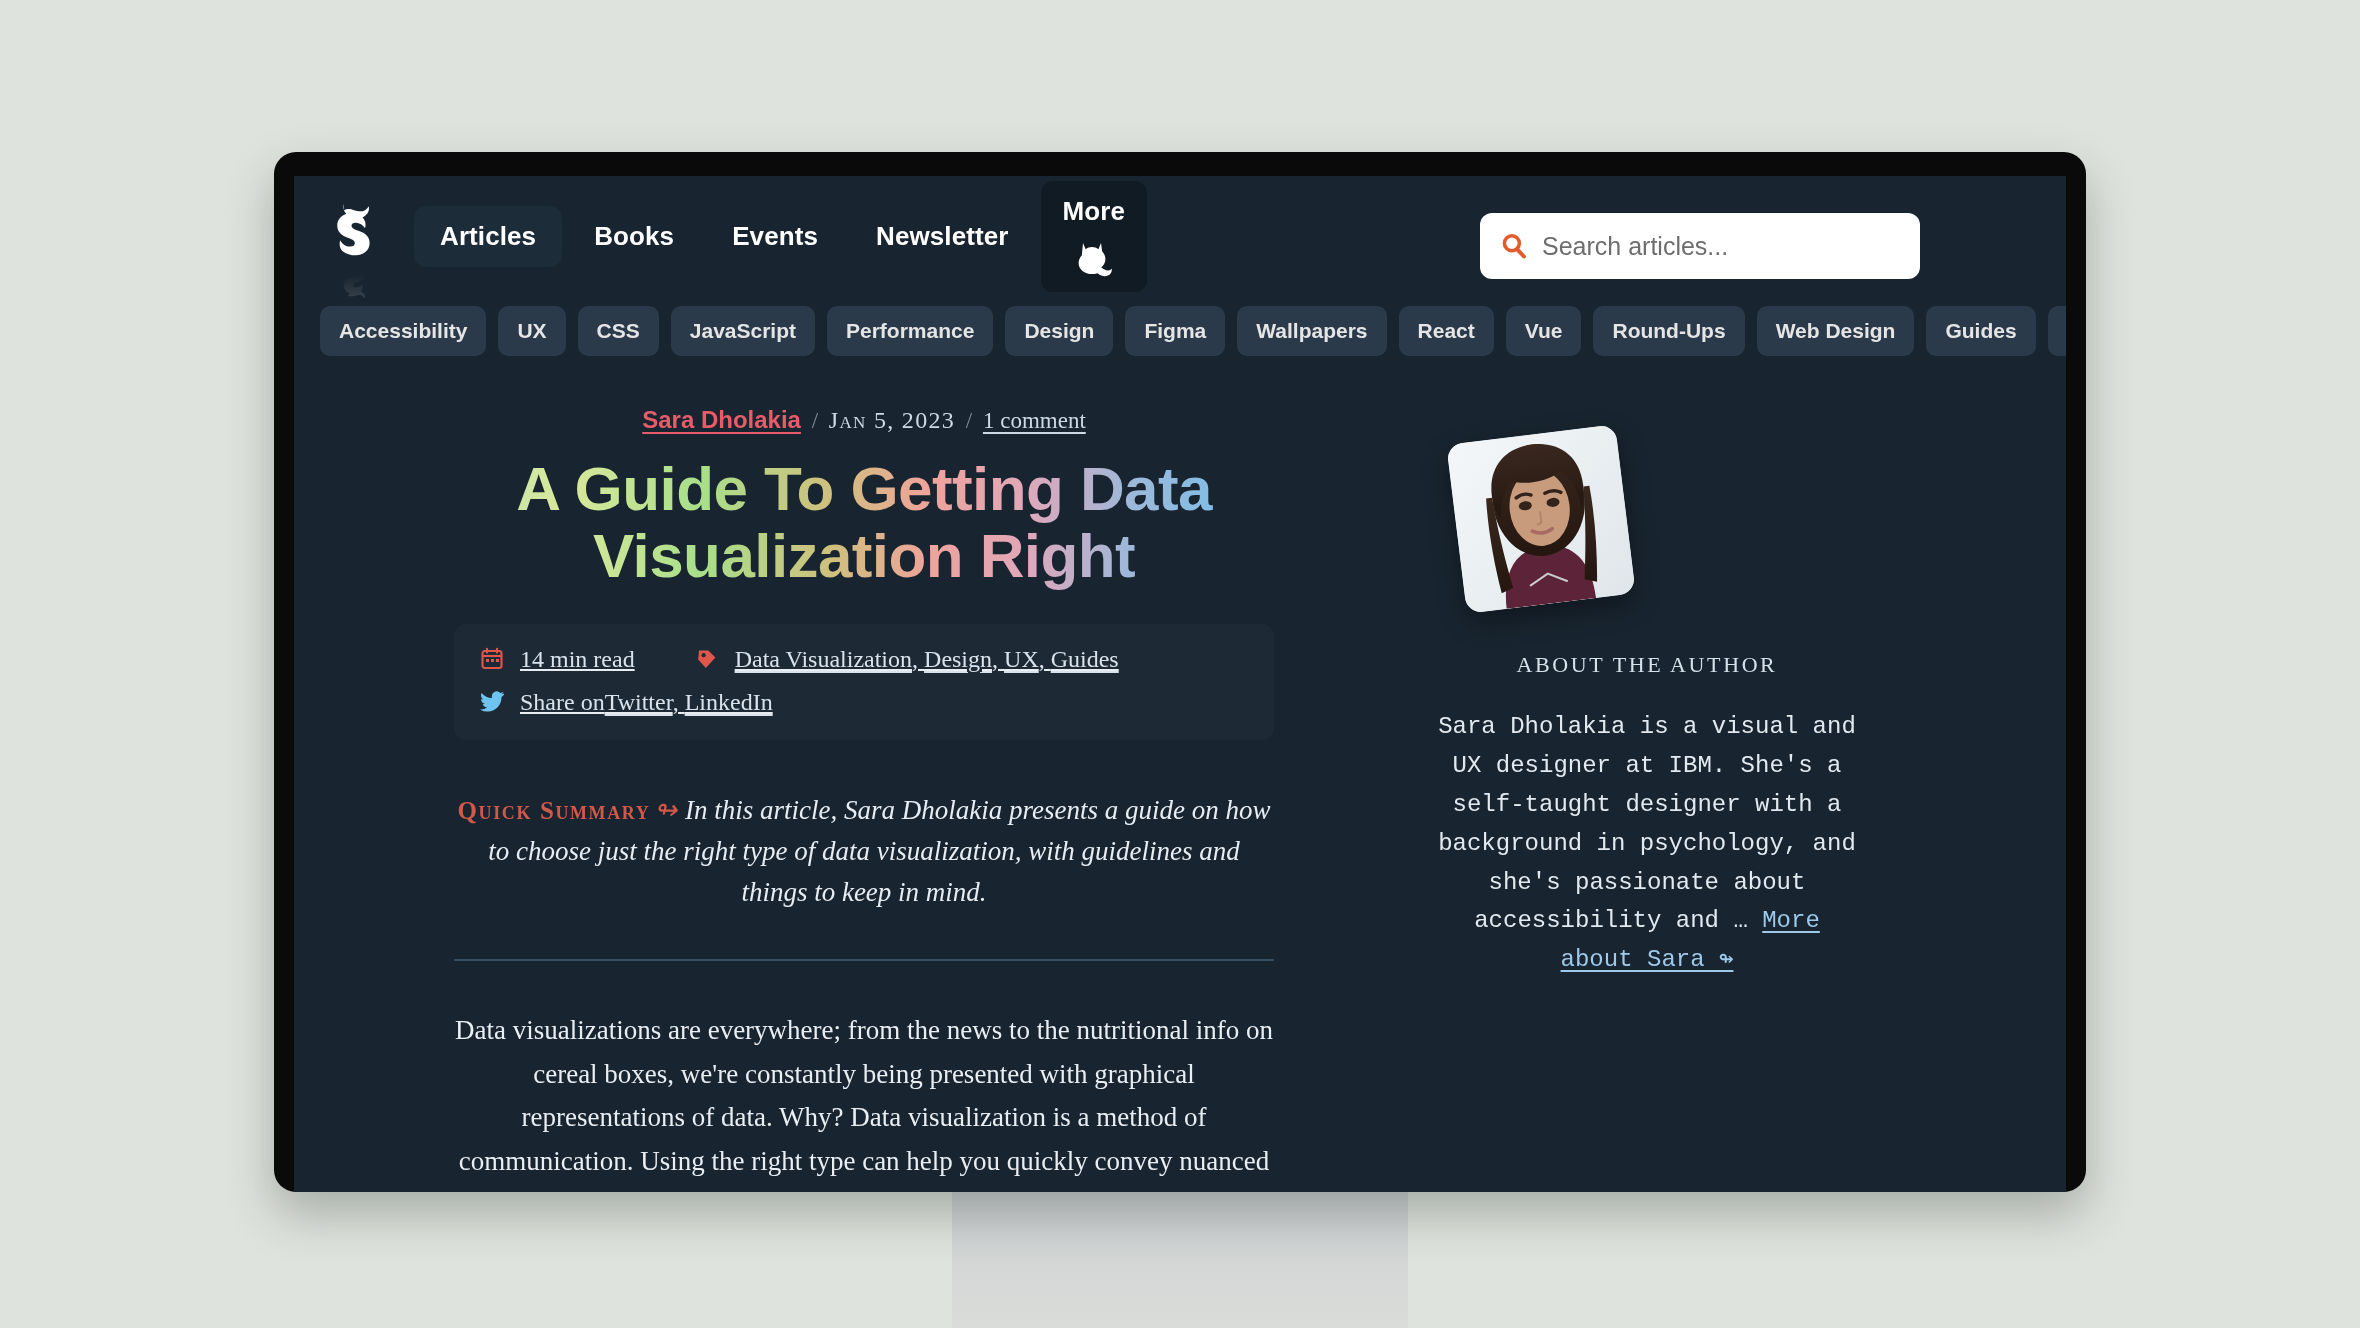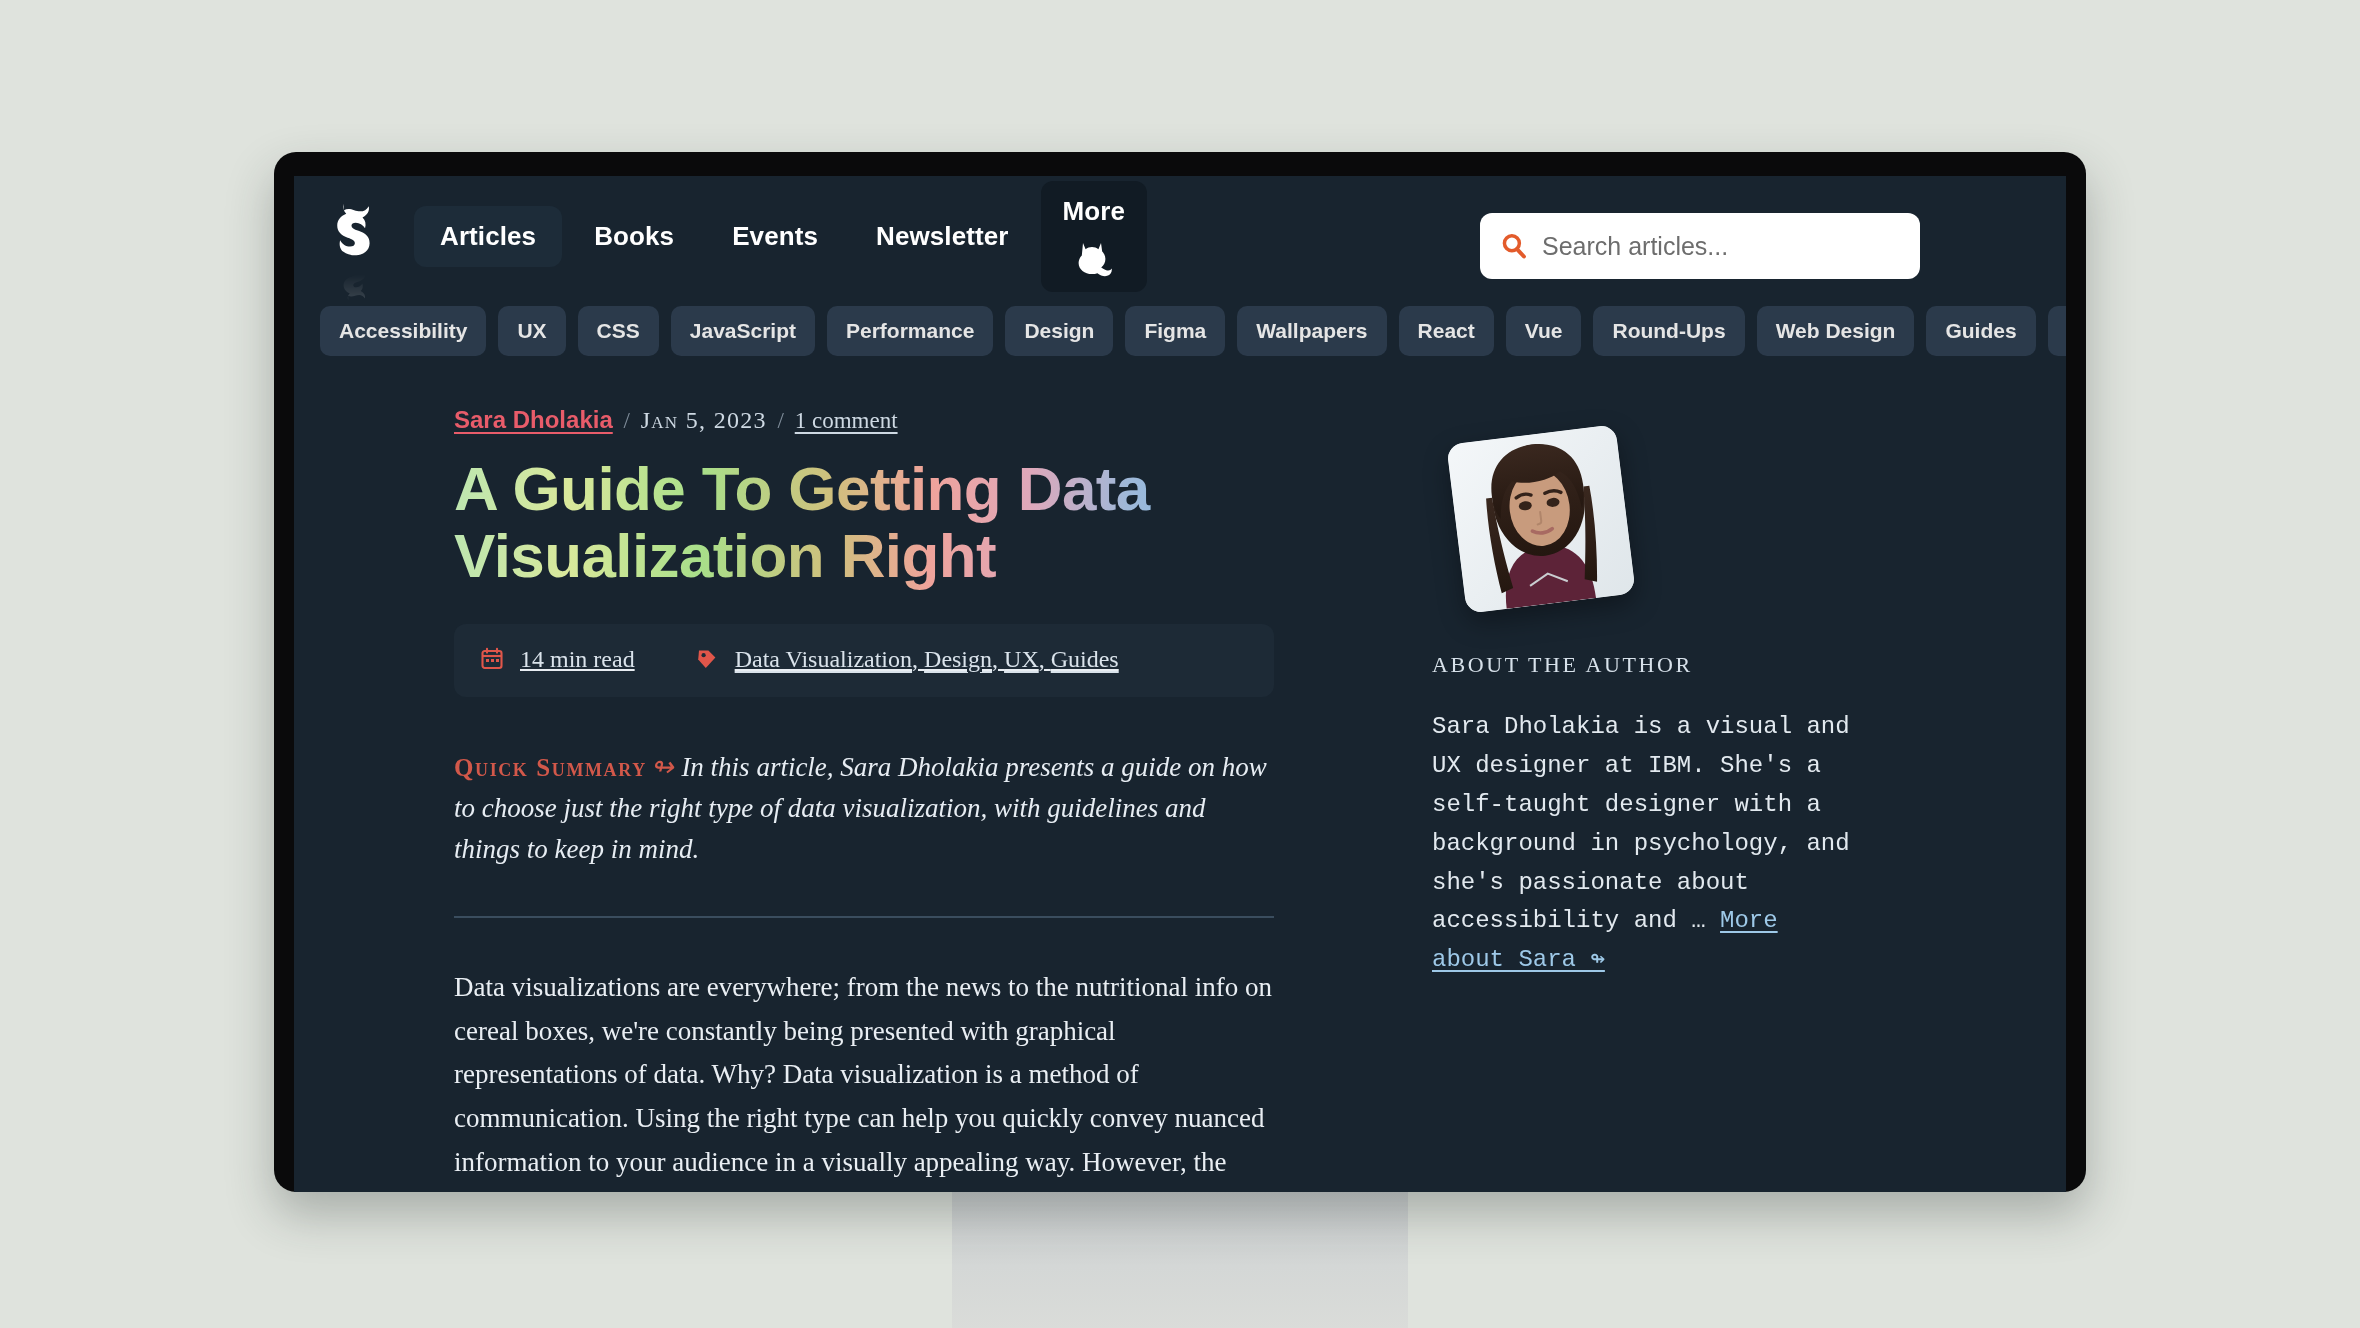--- a/index.html
+++ b/index.html
@@ -3,21 +3,21 @@
 <meta charset="utf-8">
 <style>
   * { margin:0; padding:0; box-sizing:border-box; }
   html,body { width:2360px; height:1328px; overflow:hidden; }
   body {
     background:#dfe3dd;
     font-family:"Liberation Sans", sans-serif;
   }
 
   
-  #scene { position:relative; width:1916px; height:1328px; }
+  #scene { position:relative; width:1916px; height:1328px;text-align:center; }
 
   #monitor {
     position:absolute;
     left:274px; top:152px;
     width:1812px; height:1040px;
     background:#0a0a0b;
     border-radius:22px;
     box-shadow:0 22px 48px rgba(40,50,45,.30);
   }
   #bezel-inner {
@@ -268,20 +268,29 @@
 
                 <span class="meta-ico">
                   <svg width="24" height="24" viewBox="0 0 24 24">
                     <path d="M4 3.5h9.4l7 7-9.6 10.4L3.2 12.4 4 3.5z" fill="#e0564a"></path>
                     <circle cx="8.6" cy="8.2" r="2.1" fill="#1d2a36"></circle>
                   </svg>
                 </span>
                 <span id="tags"><a href="#" class="meta-link">Data Visualization</a><span>, </span><a href="#" class="meta-link">Design</a><span>, </span><a href="#" class="meta-link">UX</a><span>, </span><a href="#" class="meta-link">Guides</a></span>
               </div>
 
+              <div class="meta-row">
+                <span class="meta-ico">
+                  <svg width="24" height="22" viewBox="0 0 24 22">
+                    <path fill="#6ec4f0" d="M24 2.6c-.9.4-1.8.7-2.8.8 1-.6 1.8-1.6 2.2-2.7-1 .6-2 1-3.1 1.2A4.9 4.9 0 0 0 11.9 6c0 .4 0 .8.1 1.1A13.9 13.9 0 0 1 1.7 1.9a4.9 4.9 0 0 0 1.5 6.6c-.8 0-1.6-.2-2.2-.6v.1c0 2.4 1.7 4.4 3.9 4.8-.4.1-.9.2-1.3.2-.3 0-.6 0-.9-.1a4.9 4.9 0 0 0 4.6 3.4A9.9 9.9 0 0 1 0 18.4a13.9 13.9 0 0 0 7.5 2.2c9.1 0 14-7.5 14-14v-.6c1-.7 1.8-1.6 2.5-2.6z"></path>
+                  </svg>
+                </span>
+                <span>Share on </span>
+                  <span id="shares"><a href="#" class="meta-link">Twitter</a><span>, </span><a href="#" class="meta-link">LinkedIn</a></span>
+              </div>
             </div>
 
             <div class="summary">
               <span class="label">Quick Summary</span><span class="swirl">↬</span><span>In this article, Sara Dholakia presents a guide on how to choose just the right type of data visualization, with guidelines and things to keep in mind.</span>
             </div>
 
             <div class="rule"></div>
 
             <p class="body-text">Data visualizations are everywhere; from the news to the nutritional info on cereal boxes, we're constantly being presented with graphical representations of data. Why? Data visualization is a method of communication. Using the right type can help you quickly convey nuanced information to your audience in a visually appealing way. However, the</p>
           </div>

